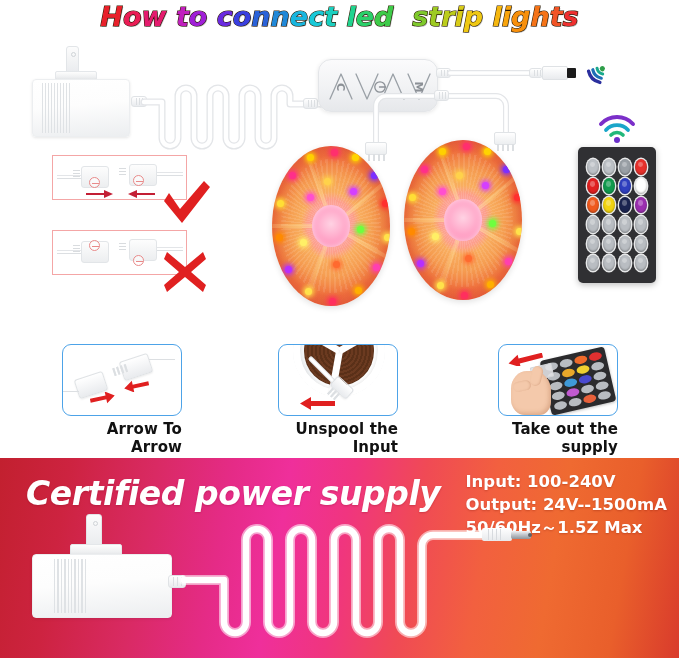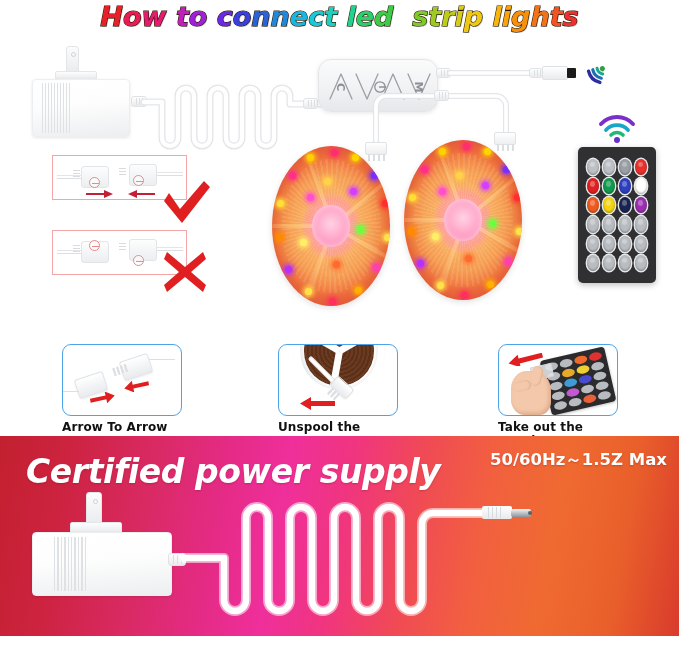--- a/index.html
+++ b/index.html
@@ -162,22 +162,22 @@
   .checkmark { position:absolute; }
   .xmark { position:absolute; }
 
   
   .panel { position:absolute; }
   .panel .box {
     position:absolute; left:0; top:0; right:0; height:72px;
     border:1.4px solid #4da3e8; border-radius:9px; background:#fff; overflow:hidden;
   }
   .panel .cap {
-    position:absolute; left:0; right:0; top:76px; text-align:left;
-    font-size:12px; font-weight:700; color:#111; letter-spacing:.1px;
+    position:absolute; left:0; right:0; top:76px; text-align:right;
+    font-size:15px; font-weight:700; color:#111; letter-spacing:.1px;
     font-family:"DejaVu Sans", sans-serif;
   }
   .miniplug {
     position:absolute; background:linear-gradient(180deg,#ffffff,#e9ebee);
     border:1px solid #dfe2e5; border-radius:3px;
     box-shadow:0 1px 2px rgba(0,0,0,.08);
   }
   .miniplug .pins { position:absolute; display:flex; gap:2px; }
   .miniplug .pins i { width:1.6px; height:8px; background:#e4e7ea; border:1px solid #dcdfe2; }
 
@@ -242,21 +242,21 @@
     content:""; position:absolute; left:22%; top:18%; width:46%; height:34%;
     border-radius:50%; background:rgba(255,255,255,.30);
   }
 
   
   .wifi { position:absolute; }
   .wifi svg { display:block; }
 
   
   .banner {
-    position:absolute; left:0; top:436px; width:679px; height:200px;
+    position:absolute; left:0; top:458px; width:679px; height:200px;
     background: linear-gradient(100deg,
       #c2202f 0%, #cd2340 10%, #d92a63 22%, #e52b87 33%,
       #ef2f9b 41%, #f0357f 50%, #f04a55 60%, #f2603f 70%,
       #ef6a31 80%, #e95f2b 90%, #d93b2c 100%);
     overflow:hidden;
   }
   .banner-title {
     position:absolute; left:26px; top:16px;
     font-family:"DejaVu Sans", sans-serif;
     font-size:33px; font-weight:800; font-style:italic; color:#ffffff;
@@ -687,20 +687,22 @@
       </div>
       <div class="cap">Take out the supply</div>
     </div>
 
   </div>
 
   <div class="banner">
     <div class="banner-title">Certified power supply</div>
 
     <div class="specs">
+      <div>Input: 100-240V</div>
+      <div>Output: 24V--1500mA</div>
       <div>50/60Hz～1.5Z Max</div>
     </div>
 
     <div class="adapter" style="left:32px; top:56px; width:150px; height:108px;">
       <div class="prong" style="left:54px; top:0px; width:16px; height:34px;"></div>
       <div class="prongbase" style="left:38px; top:30px; width:52px; height:12px;"></div>
       <div class="body" style="left:0px; top:40px; width:140px; height:64px;"></div>
       <div class="fins" style="left:22px; top:45px; height:54px;">
         <i style="width:1.4px"></i>
           <i style="width:1.4px"></i>

